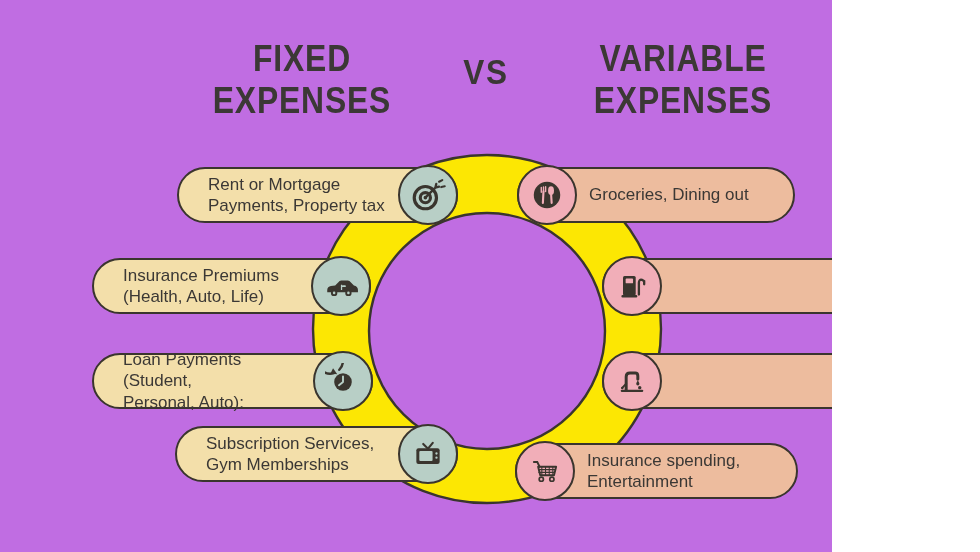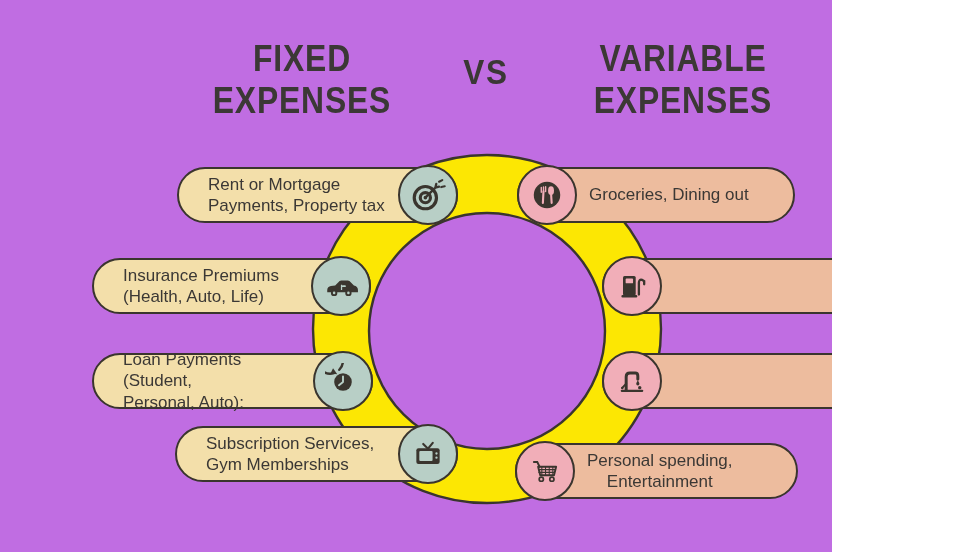--- a/index.html
+++ b/index.html
@@ -36,21 +36,21 @@
     border:2px solid var(--outline);border-radius:28px;
     display:flex;align-items:center;
   }
   .pill-fixed{background:var(--fixed-pill-fill);}
   .pill-variable{background:var(--variable-pill-fill);}
   .pill-label{
     font-size:17px;line-height:21.5px;color:var(--text);
     white-space:pre-line;
   }
   .pill-fixed .pill-label{padding-left:29px;padding-right:64px;}
-  .pill-variable .pill-label{padding-left:70px;padding-right:12px;text-align:center;}
+  .pill-variable .pill-label{padding-left:70px;padding-right:12px;}
   .icon-circle{
     position:absolute;top:50%;width:60px;height:60px;box-sizing:border-box;
     border:2px solid var(--outline);border-radius:50%;
     display:flex;align-items:center;justify-content:center;
     transform:translateY(-50%);
   }
   .circle-right{right:-2px;}
   .circle-left{left:-2px;}
   .circle-fixed{background:var(--fixed-icon-circle-fill);}
   .circle-variable{background:var(--variable-icon-circle-fill);}
@@ -174,17 +174,17 @@
   <div class="pill pill-variable" style="left:515px;top:443px;width:283px">
     <span class="icon-circle circle-variable circle-left">
       <svg width="36" height="36" viewBox="0 0 34 34">
         <path d="M6.5 8.5 h3.2 l2.2 4.5" fill="none" style="stroke:var(--outline)" stroke-width="1.8" stroke-linecap="round"></path>
         <path d="M10.5 13 h17 l-2 8 h-13 z" fill="none" style="stroke:var(--outline)" stroke-width="1.8" stroke-linejoin="round"></path>
         <path d="M14 13.3 v7.4 M17.5 13.3 v7.4 M21 13.3 v7.4 M24.4 13.3 v7.4 M11.1 15.7 h15.8 M10.8 18.3 h15.6" fill="none" style="stroke:var(--outline)" stroke-width="1"></path>
         <circle cx="13.5" cy="24.7" r="2" fill="none" style="stroke:var(--outline)" stroke-width="1.6"></circle>
         <circle cx="23.5" cy="24.7" r="2" fill="none" style="stroke:var(--outline)" stroke-width="1.6"></circle>
       </svg>
     </span>
-    <span class="pill-label">Personal spending,
+    <span class="pill-label">Insurance spending,
 Entertainment</span>
   </div>
 
 </div>
 
 </body></html>

